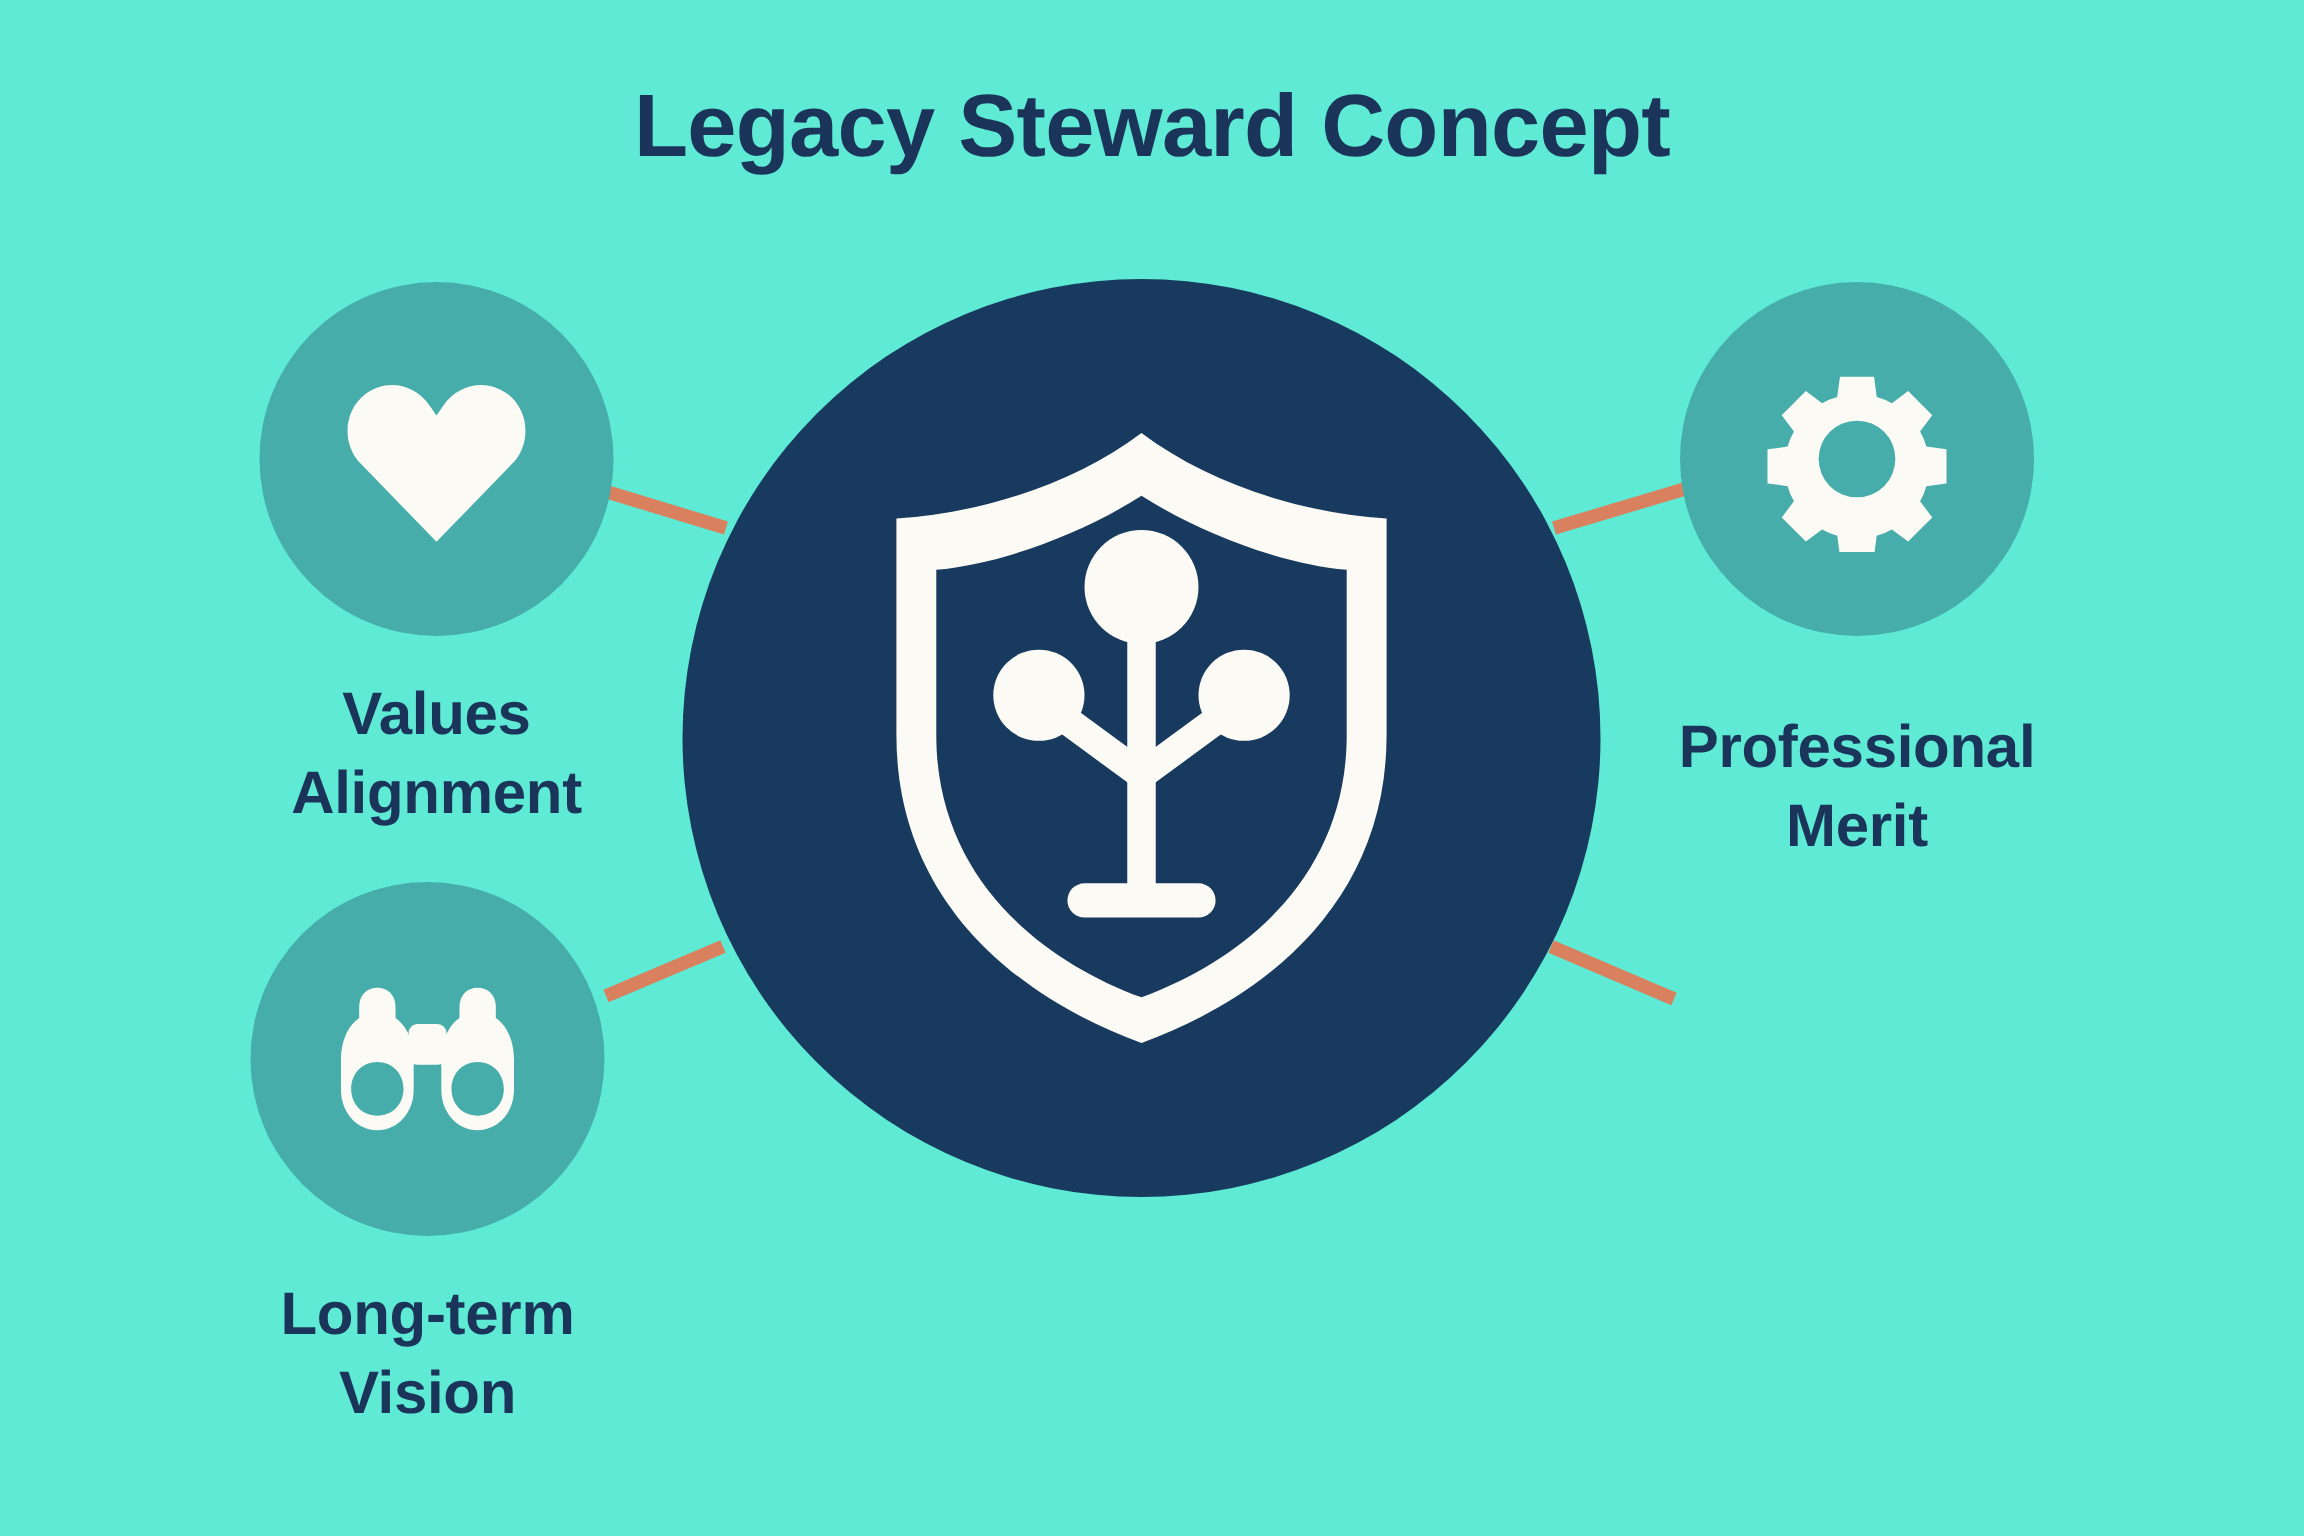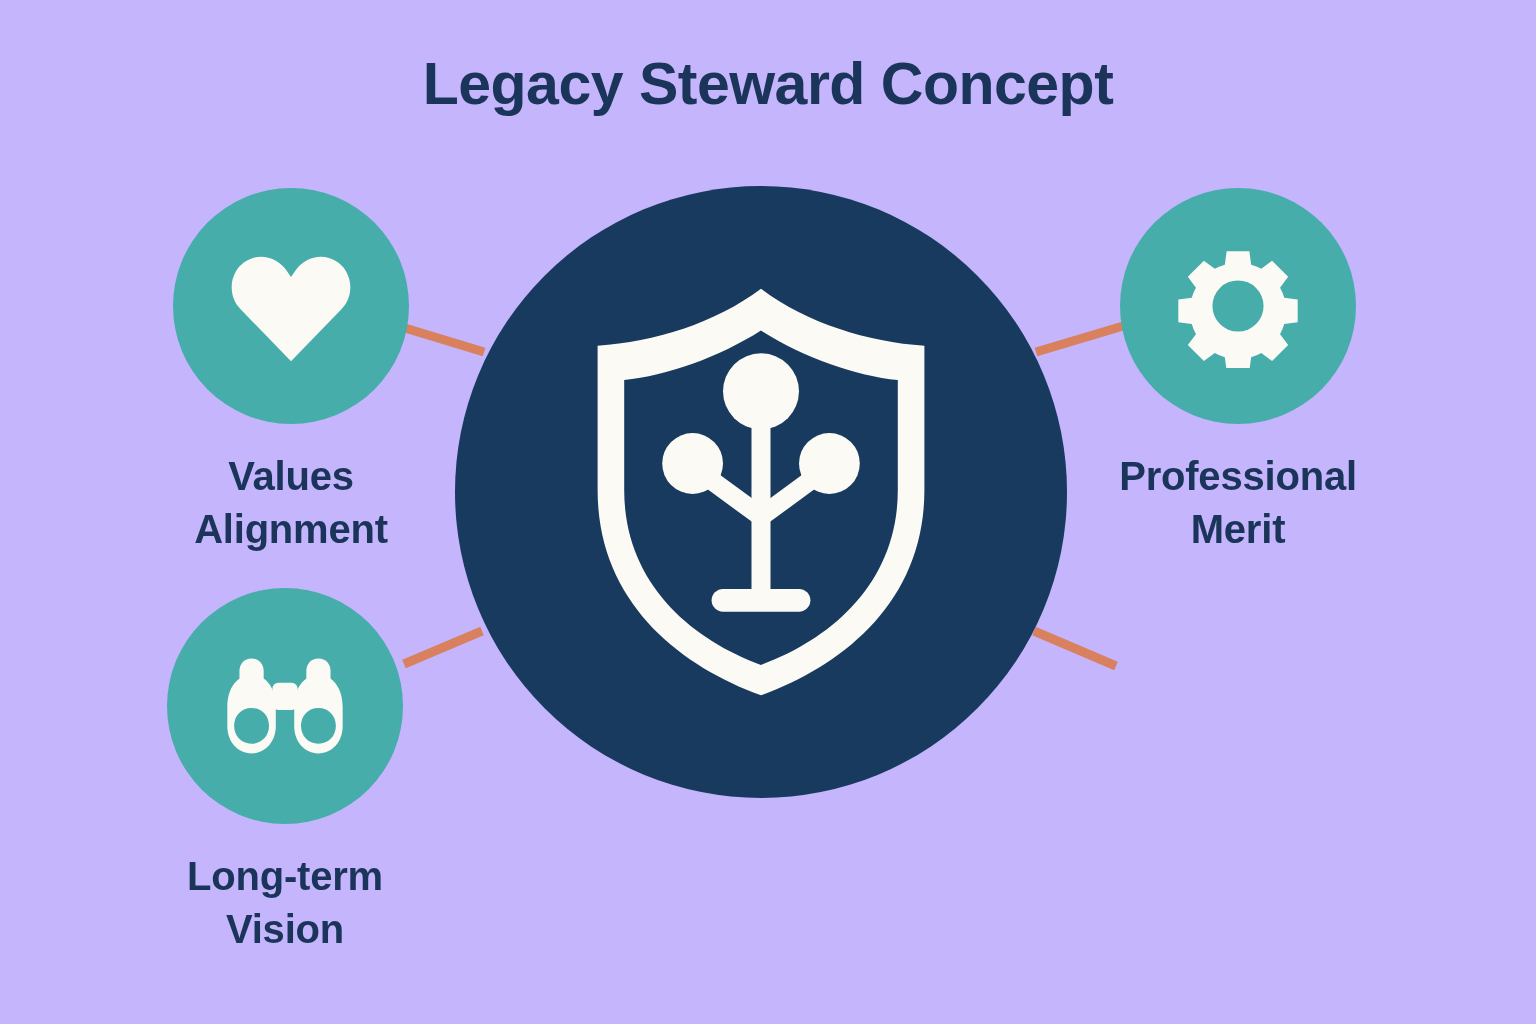--- a/index.html
+++ b/index.html
@@ -10,21 +10,21 @@
     width: 1536px;
     height: 1024px;
     background: #fdfcf7;
     font-family: "Liberation Sans", sans-serif;
     overflow: hidden;
   }
   #stage {
     position: relative;
     width: 1536px;
     height: 1024px;
-    background: #c4b5fd;
+    background: #5eead4;
   }
 
   
   #page-title {
     position: absolute;
     left: 0;
     top: 54px;
     width: 1536px;
     text-align: center;
     font-size: 59px;
@@ -84,21 +84,21 @@
     font-size: 40px;
     line-height: 1.32;
     font-weight: 700;
     color: #1b3459;
     letter-spacing: -0.2px;
     white-space: pre-line;
   }
 
   #node-values      { left: 141px;  top: 188px; }
   #node-vision      { left: 135px;  top: 588px; }
-  #node-merit       { left: 1088px; top: 188px; }
+  #node-merit       { left: 1088px; top: 188px; gap: 22px; }
   #node-collab      { left: 1084px; top: 588px; }
 
   #node-merit  .node-label,
   #node-collab .node-label { white-space: pre-line; }
 </style>
 </head>
 <body>
 
 <div id="stage">
 

